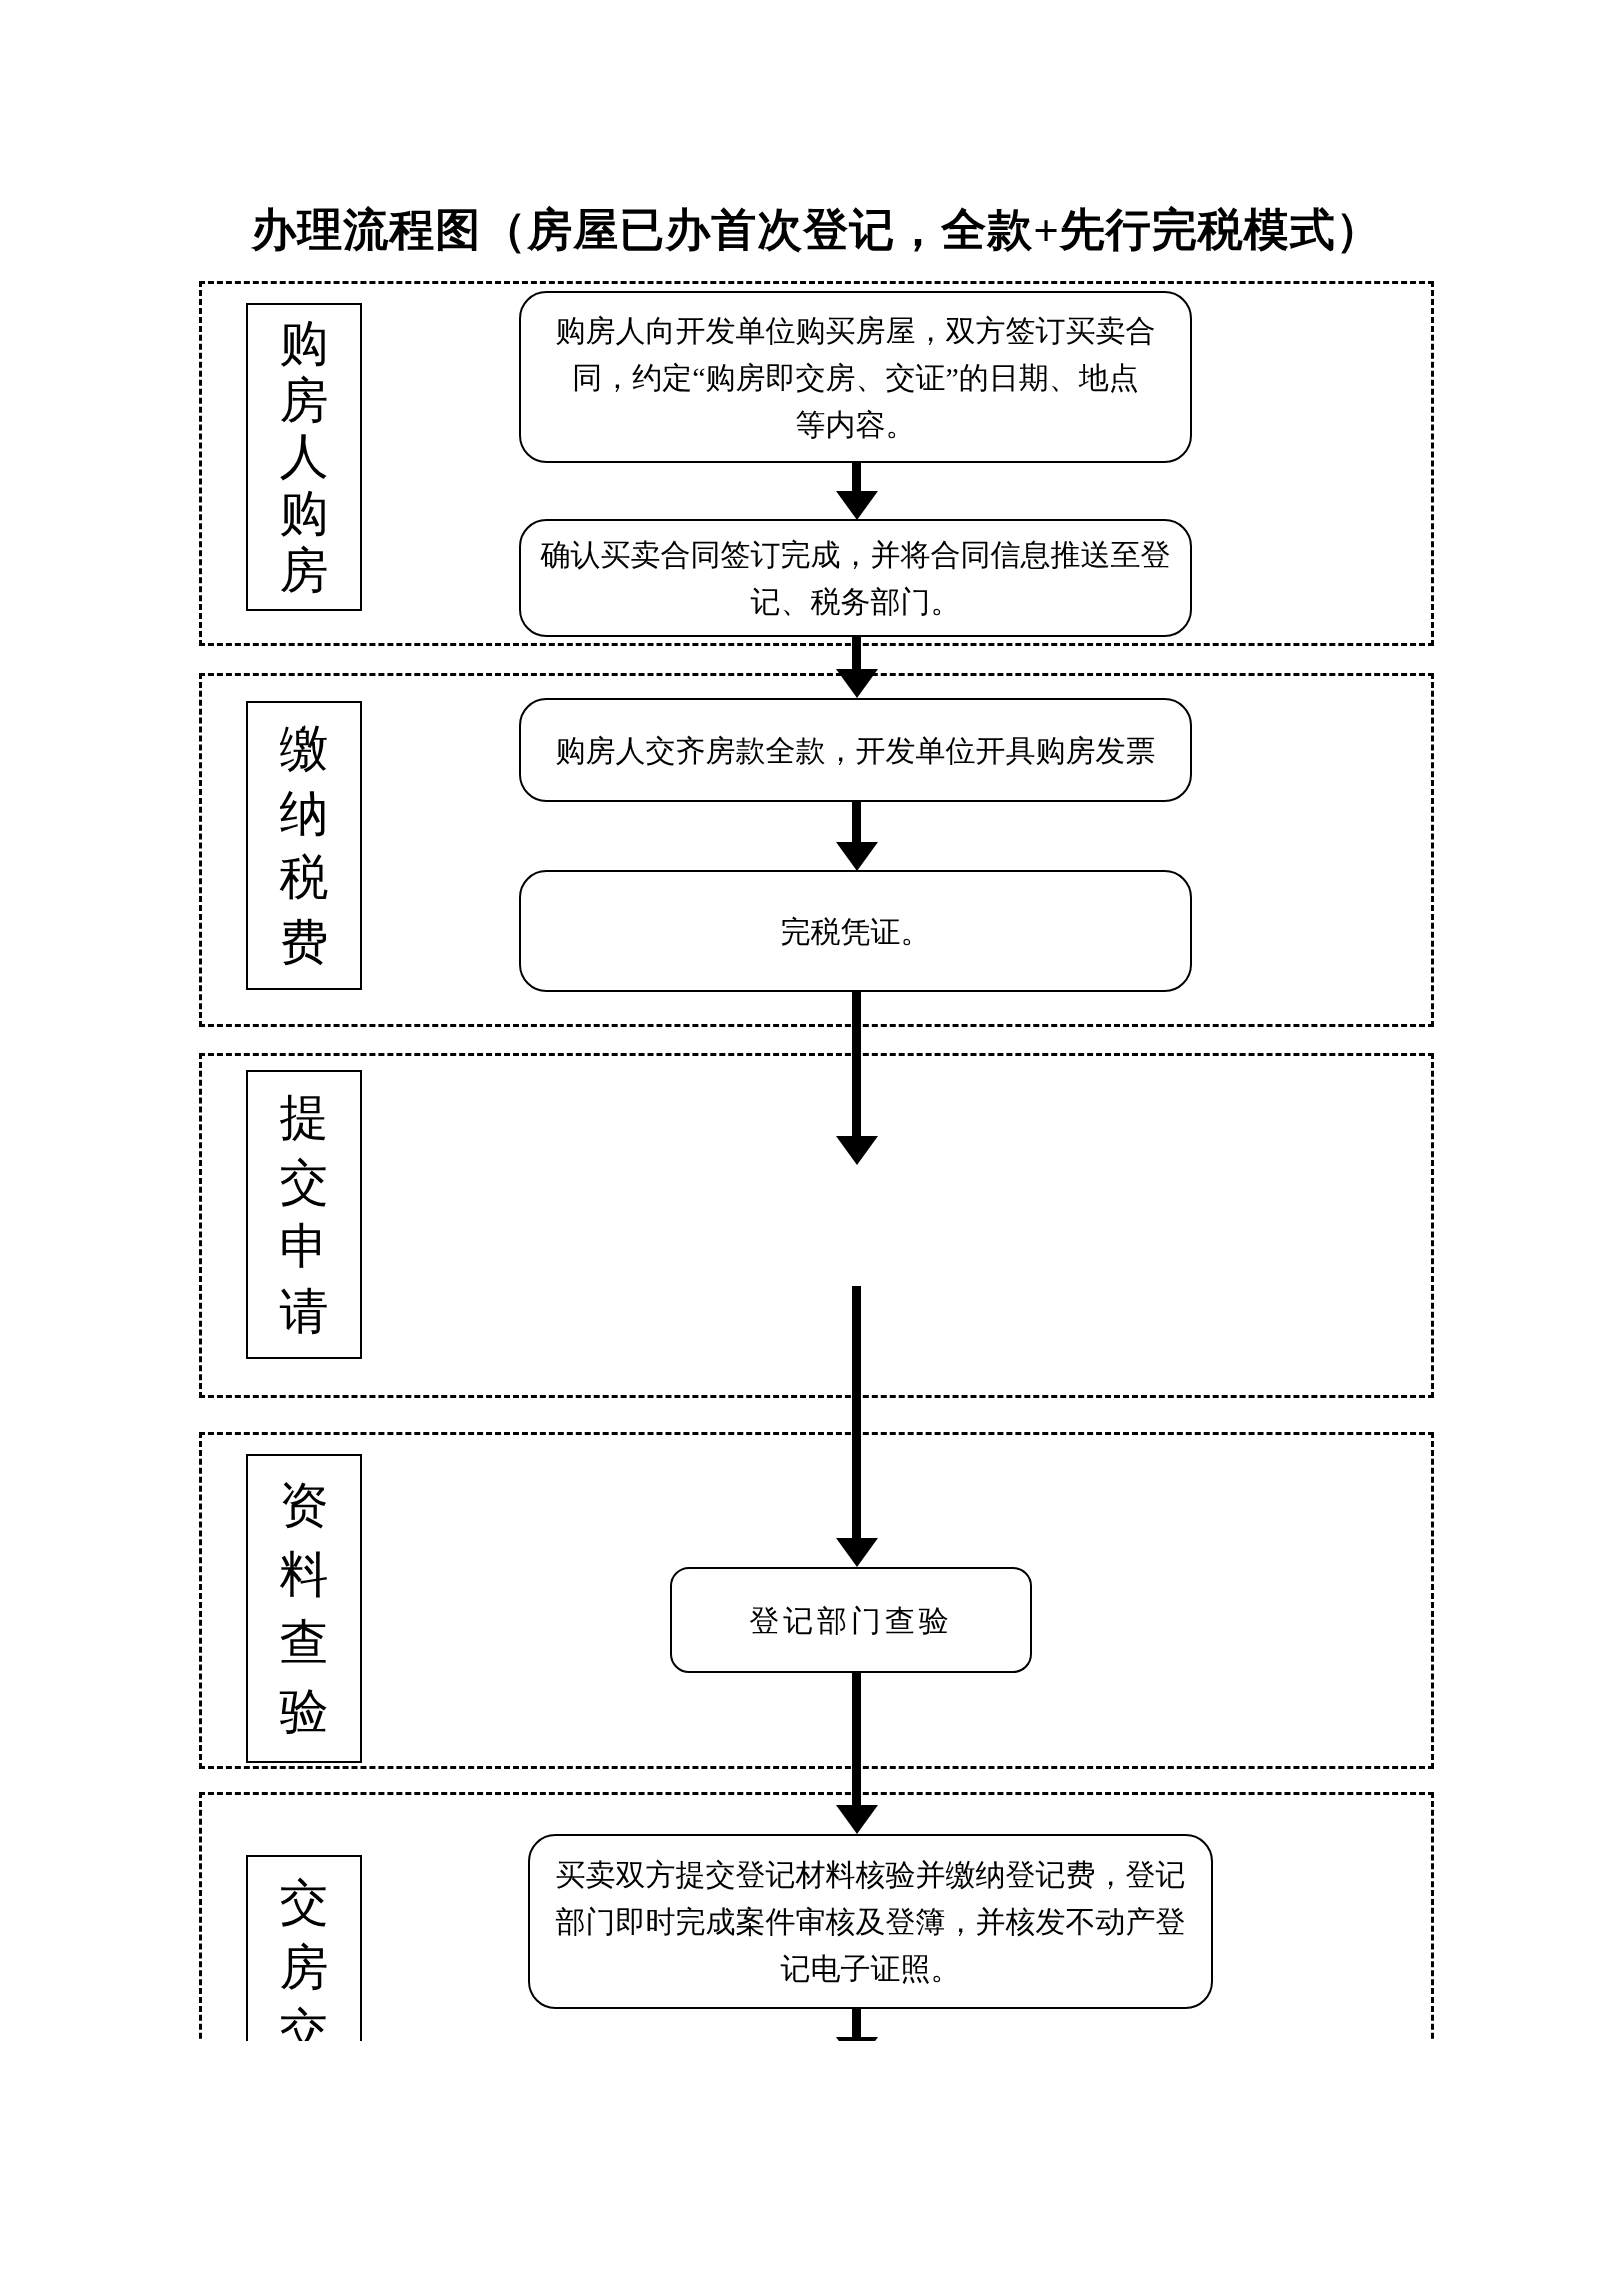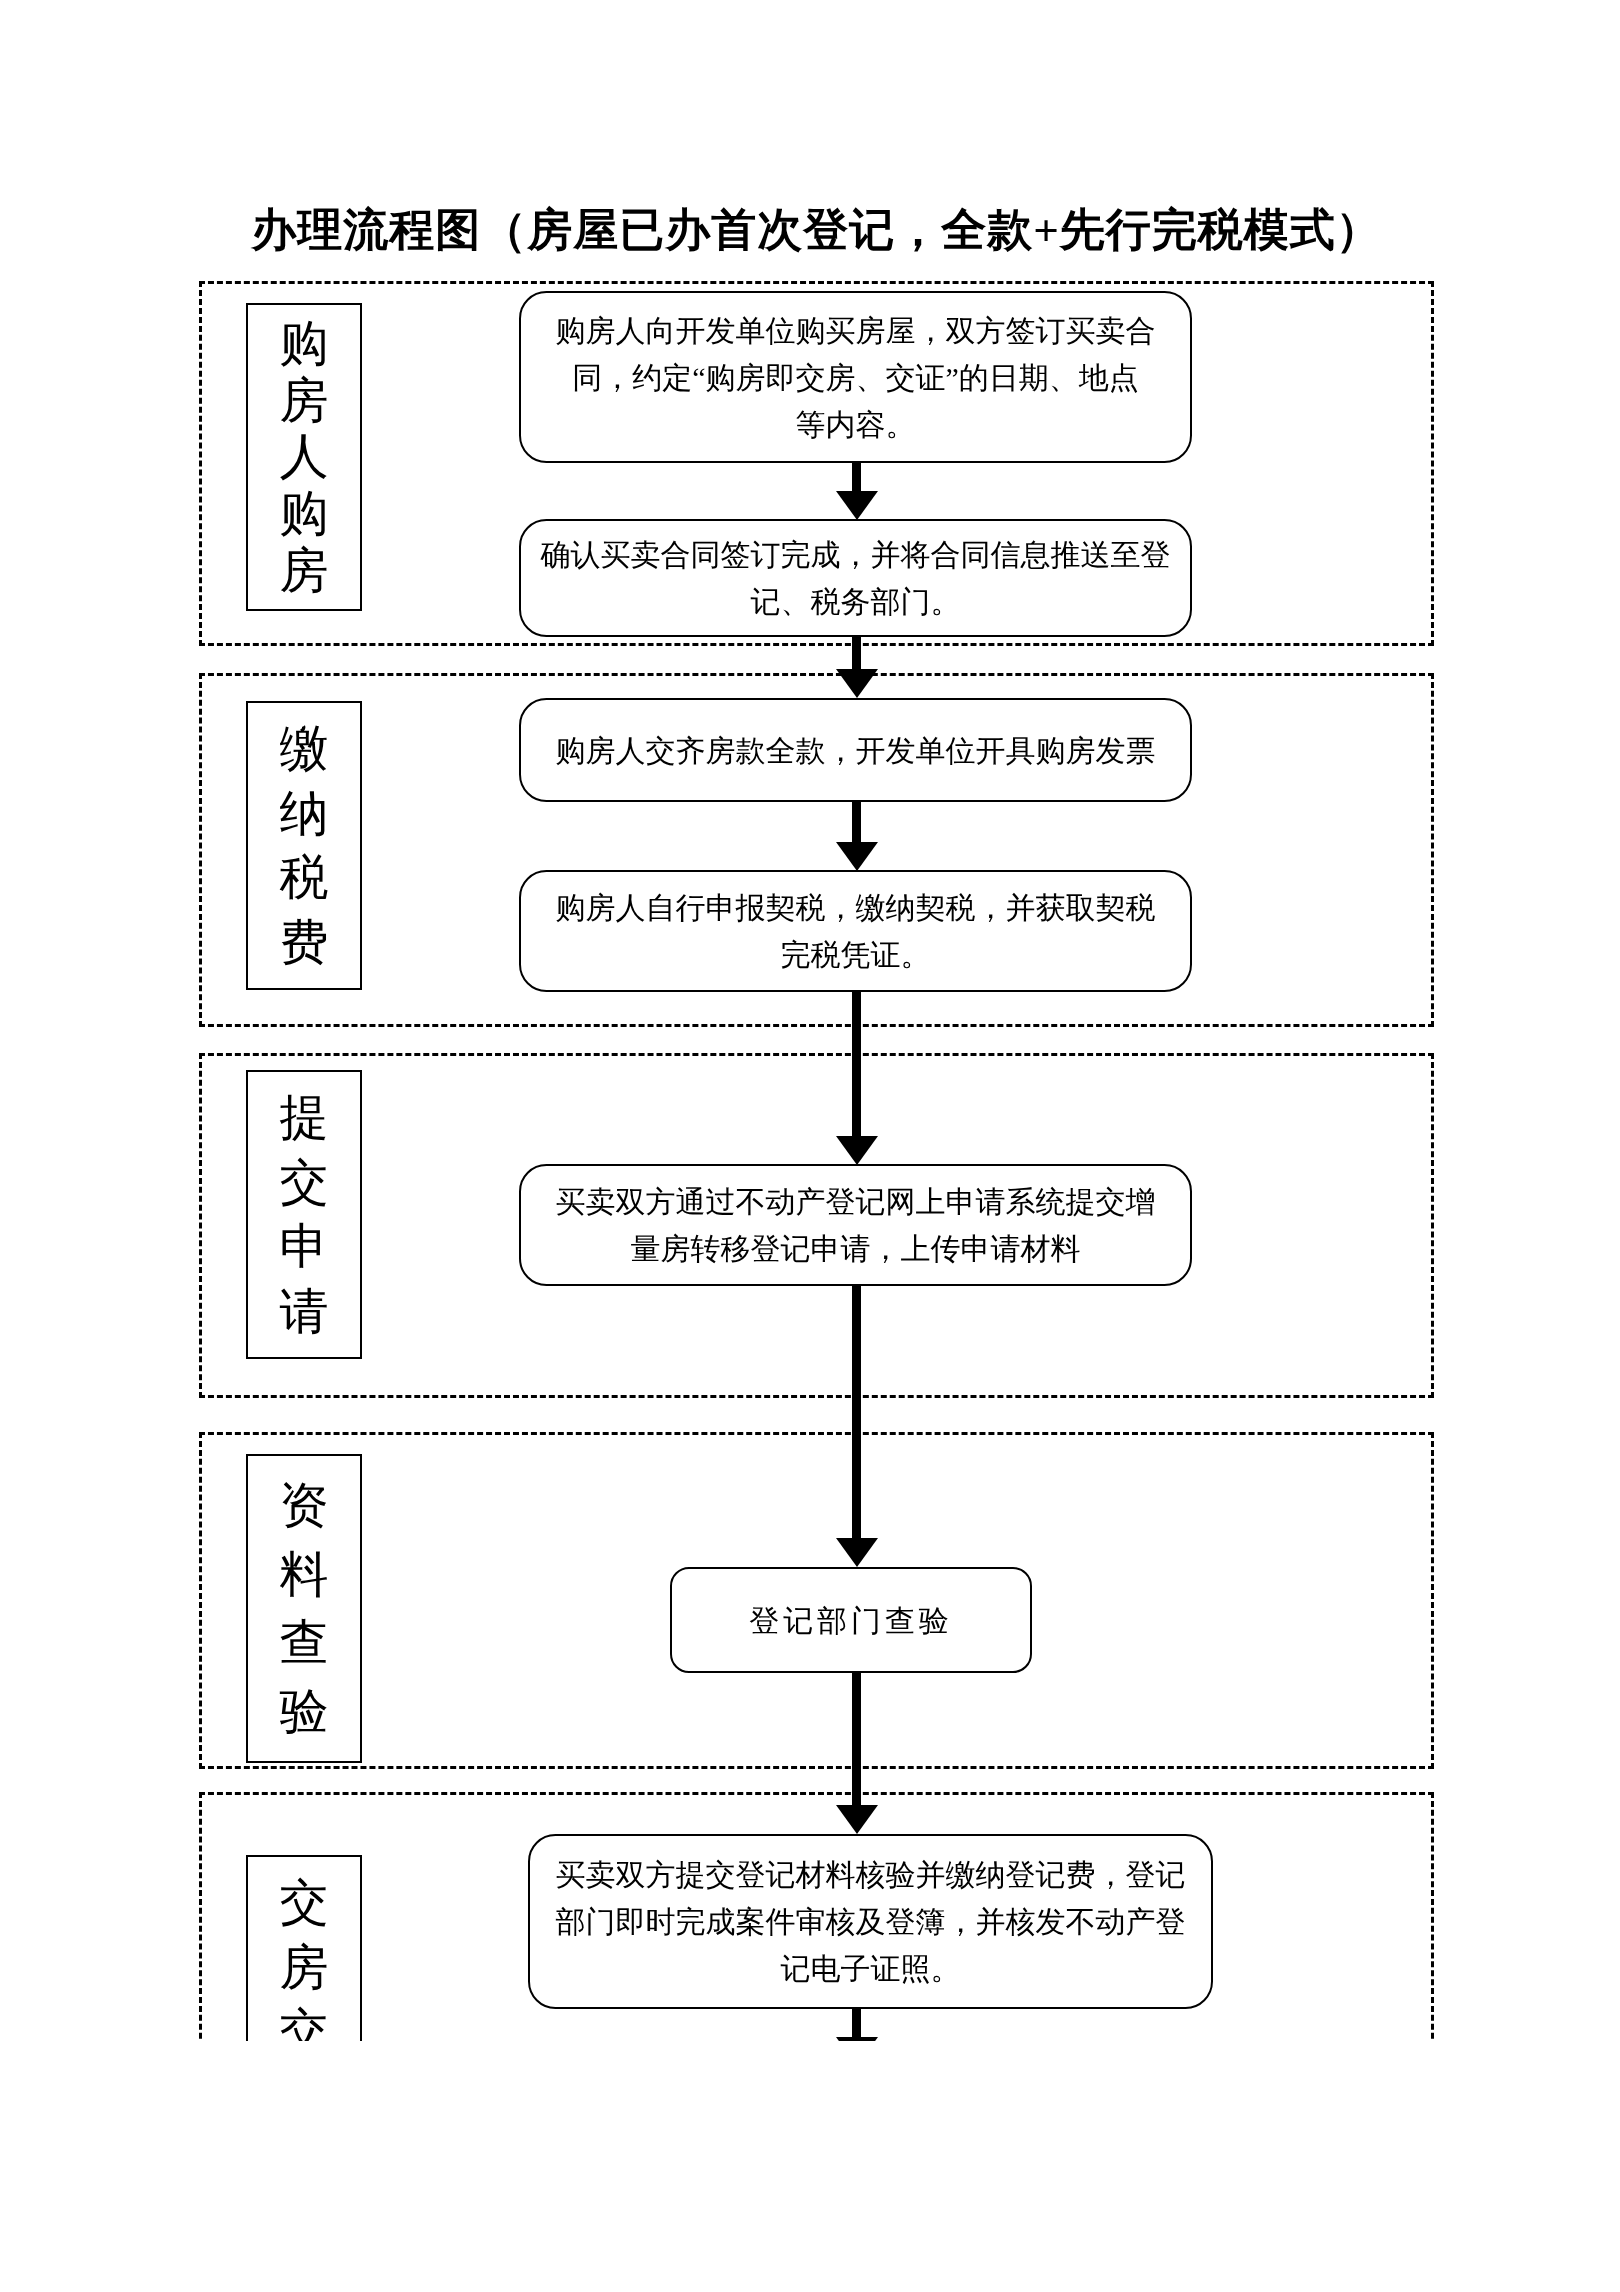--- a/index.html
+++ b/index.html
@@ -101,28 +101,23 @@
   <div class="fbox" style="left:519px;width:673px;top:519px;height:118px;">
     <div class="bl">确认买卖合同签订完成，并将合同信息推送至登</div>
     <div class="bl">记、税务部门。</div>
   </div>
 
   <div class="fbox" style="left:519px;width:673px;top:698px;height:104px;">
     <div class="bl">购房人交齐房款全款，开发单位开具购房发票</div>
   </div>
 
   <div class="fbox" style="left:519px;width:673px;top:870px;height:122px;">
-    <div class="bl">购房人自行申报契税，缴纳契税，并获取契税</div>
     <div class="bl">完税凭证。</div>
   </div>
 
-  <div class="fbox" style="left:519px;width:673px;top:1164px;height:122px;">
-    <div class="bl">买卖双方通过不动产登记网上申请系统提交增</div>
-    <div class="bl">量房转移登记申请，上传申请材料</div>
-  </div>
 
   <div class="fbox center-one" style="left:670px;width:362px;top:1567px;height:106px;border-radius:19px;justify-content:center;">
     <div class="bl">登记部门查验</div>
   </div>
 
 
   <div class="fbox" style="left:528px;width:685px;top:1834px;height:175px;">
     <div class="bl">买卖双方提交登记材料核验并缴纳登记费，登记</div>
     <div class="bl">部门即时完成案件审核及登簿，并核发不动产登</div>
     <div class="bl">记电子证照。</div>

